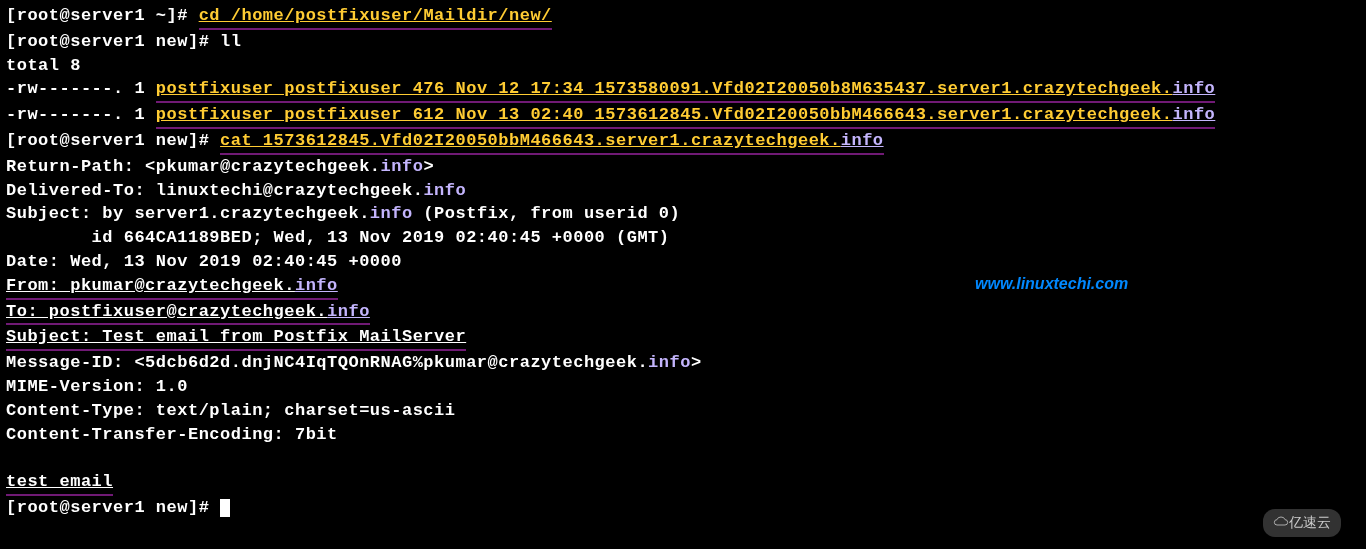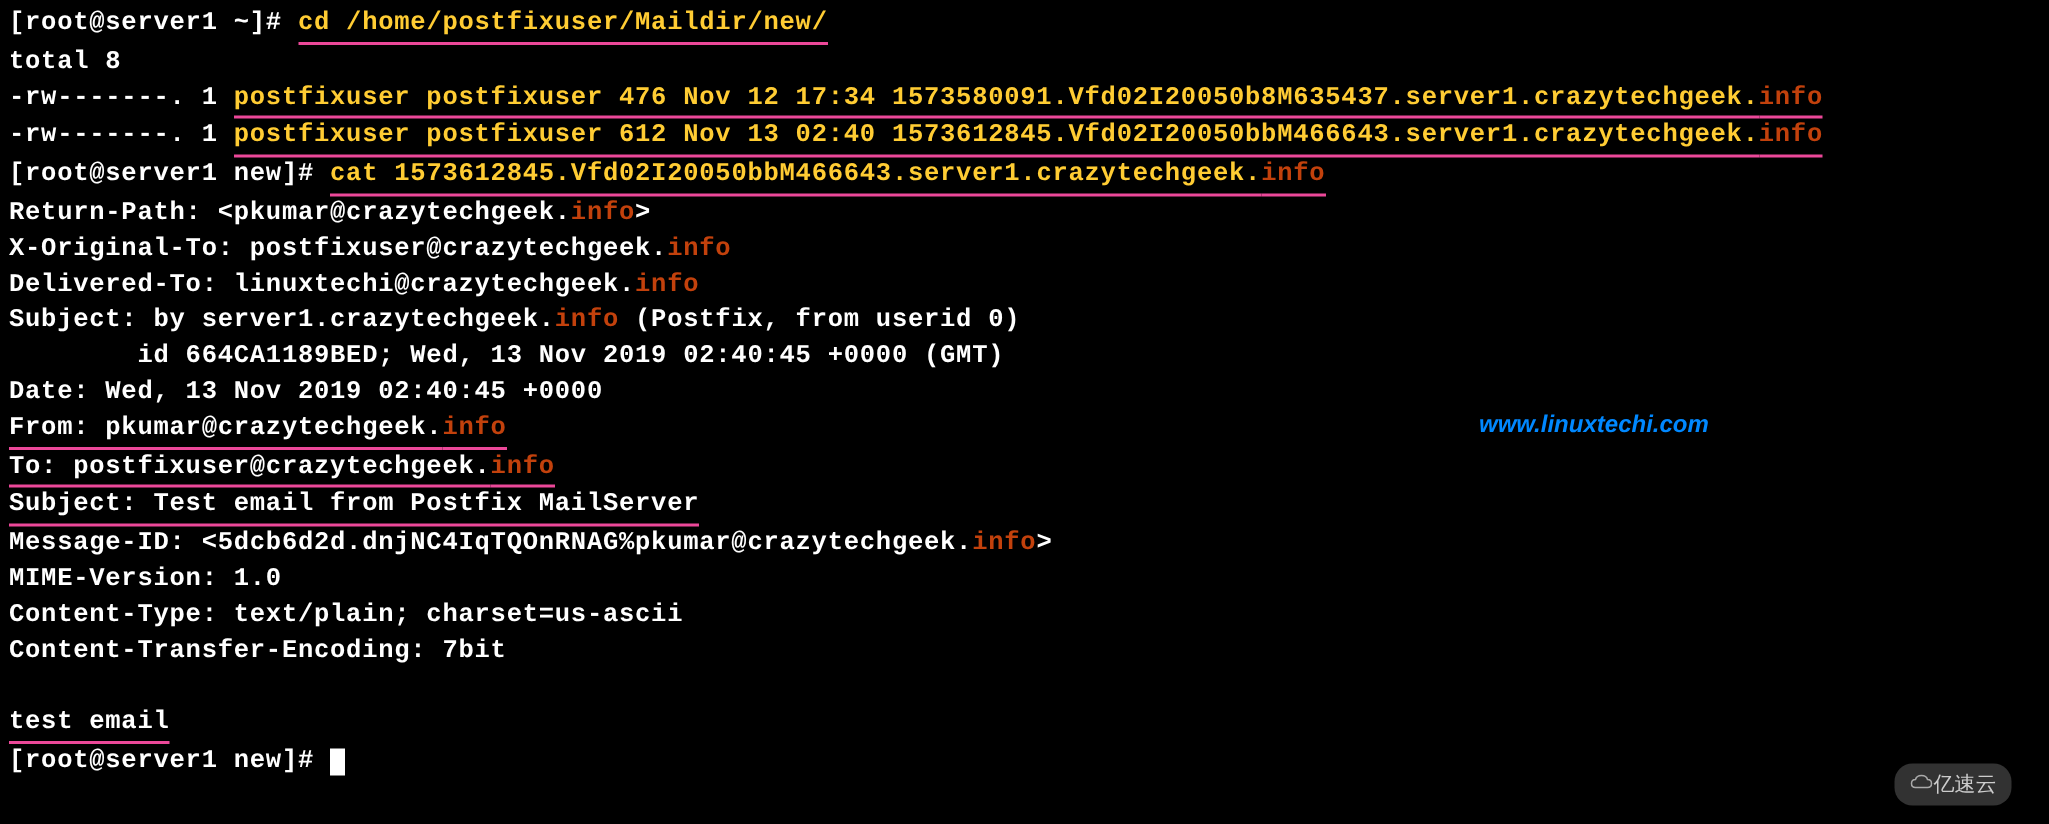--- a/index.html
+++ b/index.html
@@ -21,39 +21,39 @@
       overflow: hidden;
       font-weight: bold;
     }
     .line {
       white-space: pre;
     }
     .yellow {
       color: #ffcc33;
     }
     .cyan {
-      color: #c2410c;
+      color: #c4b5fd;
     }
     .white {
       color: #ffffff;
       text-align: right;
     }
     .underline-green {
-      border-bottom: 2px solid #ec4899;
+      border-bottom: 2px solid #701a75;
       display: inline-block;
+      text-decoration: underline;
     }
     .watermark-link {
       position: absolute;
       color: #0088ff;
       font-weight: bold;
       font-style: italic;
       font-family: Arial, sans-serif;
       font-size: 16px;
       letter-spacing: 0;
-      margin-left: 11px;
     }
     .watermark-logo {
       position: absolute;
       right: 25px;
       bottom: 12px;
       color: #cccccc;
       font-family: Arial, sans-serif;
       font-size: 14px;
       background: rgba(200,200,200,0.25);
       padding: 4px 10px;
@@ -75,26 +75,26 @@
     .cloud-icon {
       width: 16px;
       height: 12px;
     }
   </style>
 </head>
 <body>
 
 <div id="terminal-container">
     <div class="line"><span class="white">[root@server1 ~]# </span><span class="yellow underline-green">cd /home/postfixuser/Maildir/new/</span></div>
+    <div class="line"><span class="white">[root@server1 new]# ll</span></div>
     <div class="line"><span class="white">total 8</span></div>
     <div class="line"><span class="white">-rw-------. 1 </span><span class="yellow underline-green">postfixuser postfixuser 476 Nov 12 17:34 1573580091.Vfd02I20050b8M635437.server1.crazytechgeek.</span><span class="cyan underline-green">info</span></div>
     <div class="line"><span class="white">-rw-------. 1 </span><span class="yellow underline-green">postfixuser postfixuser 612 Nov 13 02:40 1573612845.Vfd02I20050bbM466643.server1.crazytechgeek.</span><span class="cyan underline-green">info</span></div>
     <div class="line"><span class="white">[root@server1 new]# </span><span class="yellow underline-green">cat 1573612845.Vfd02I20050bbM466643.server1.crazytechgeek.</span><span class="cyan underline-green">info</span></div>
     <div class="line"><span class="white">Return-Path: &lt;pkumar@crazytechgeek.</span><span class="cyan">info</span><span class="white">&gt;</span></div>
-    <div class="line"><span class="white">X-Original-To: postfixuser@crazytechgeek.</span><span class="cyan">info</span></div>
     <div class="line"><span class="white">Delivered-To: linuxtechi@crazytechgeek.</span><span class="cyan">info</span></div>
     <div class="line"><span class="white">Subject: by server1.crazytechgeek.</span><span class="cyan">info</span><span class="white"> (Postfix, from userid 0)</span></div>
     <div class="line"><span class="white">        id 664CA1189BED; Wed, 13 Nov 2019 02:40:45 +0000 (GMT)</span></div>
     <div class="line"><span class="white">Date: Wed, 13 Nov 2019 02:40:45 +0000</span></div>
     <div class="line"><span class="white underline-green">From: pkumar@crazytechgeek.</span><span class="cyan underline-green">info</span></div>
     <div class="line"><span class="white underline-green">To: postfixuser@crazytechgeek.</span><span class="cyan underline-green">info</span></div>
     <div class="line"><span class="white underline-green">Subject: Test email from Postfix MailServer</span></div>
     <div class="line"><span class="white">Message-ID: &lt;5dcb6d2d.dnjNC4IqTQOnRNAG%pkumar@crazytechgeek.</span><span class="cyan">info</span><span class="white">&gt;</span></div>
     <div class="line"><span class="white">MIME-Version: 1.0</span></div>
     <div class="line"><span class="white">Content-Type: text/plain; charset=us-ascii</span></div>

